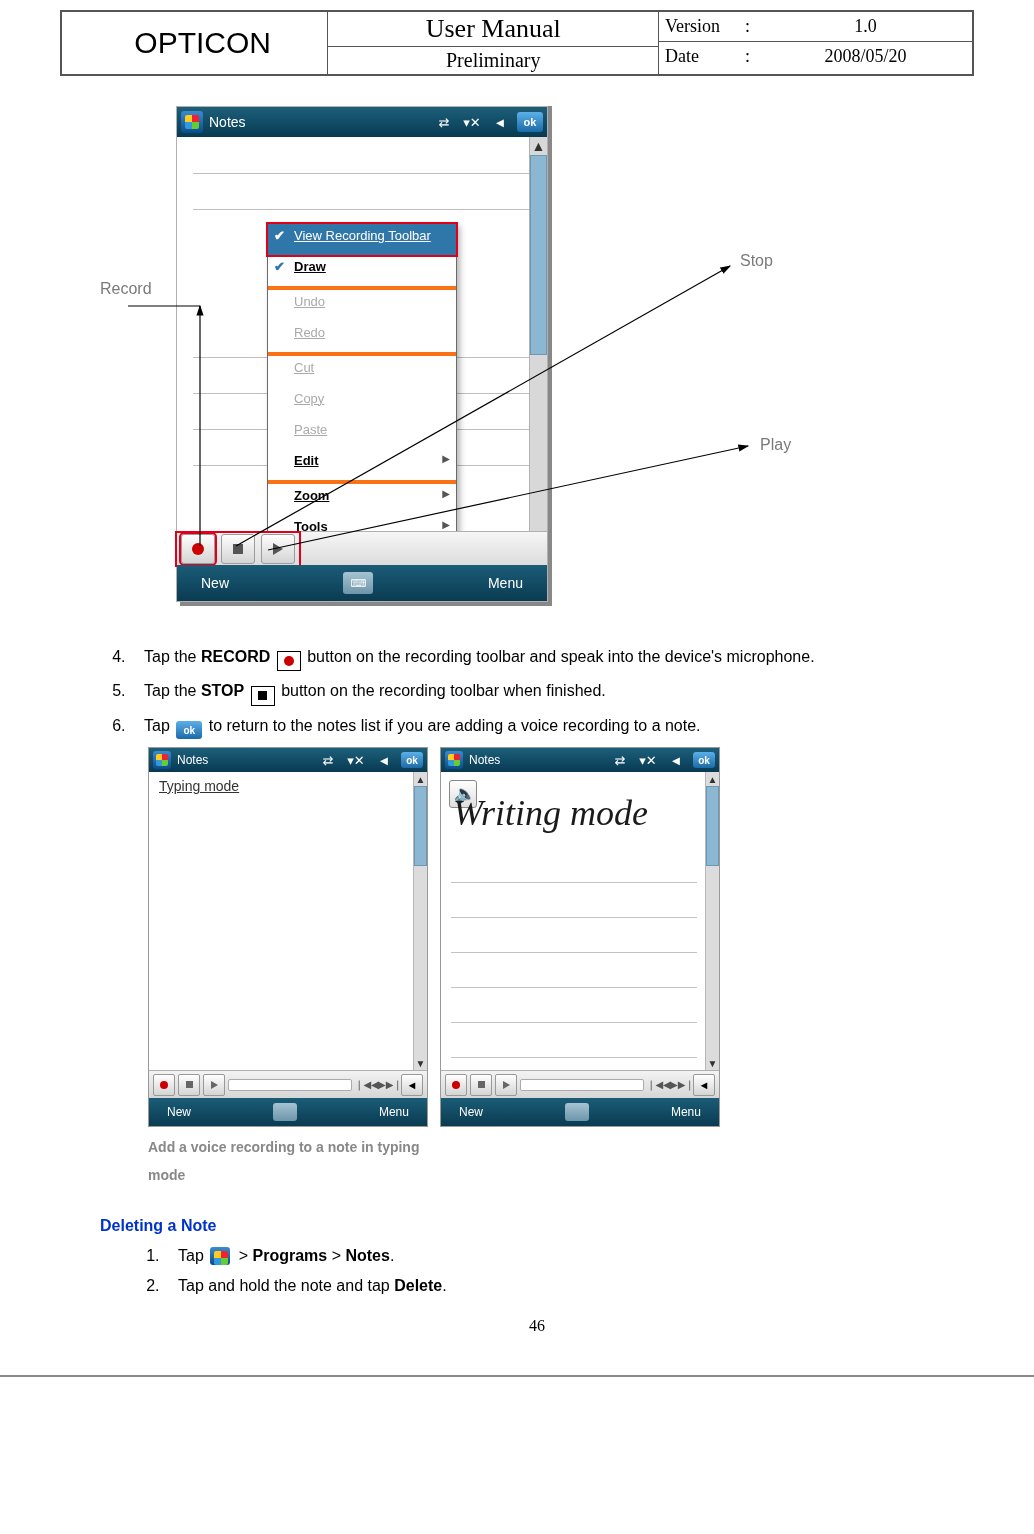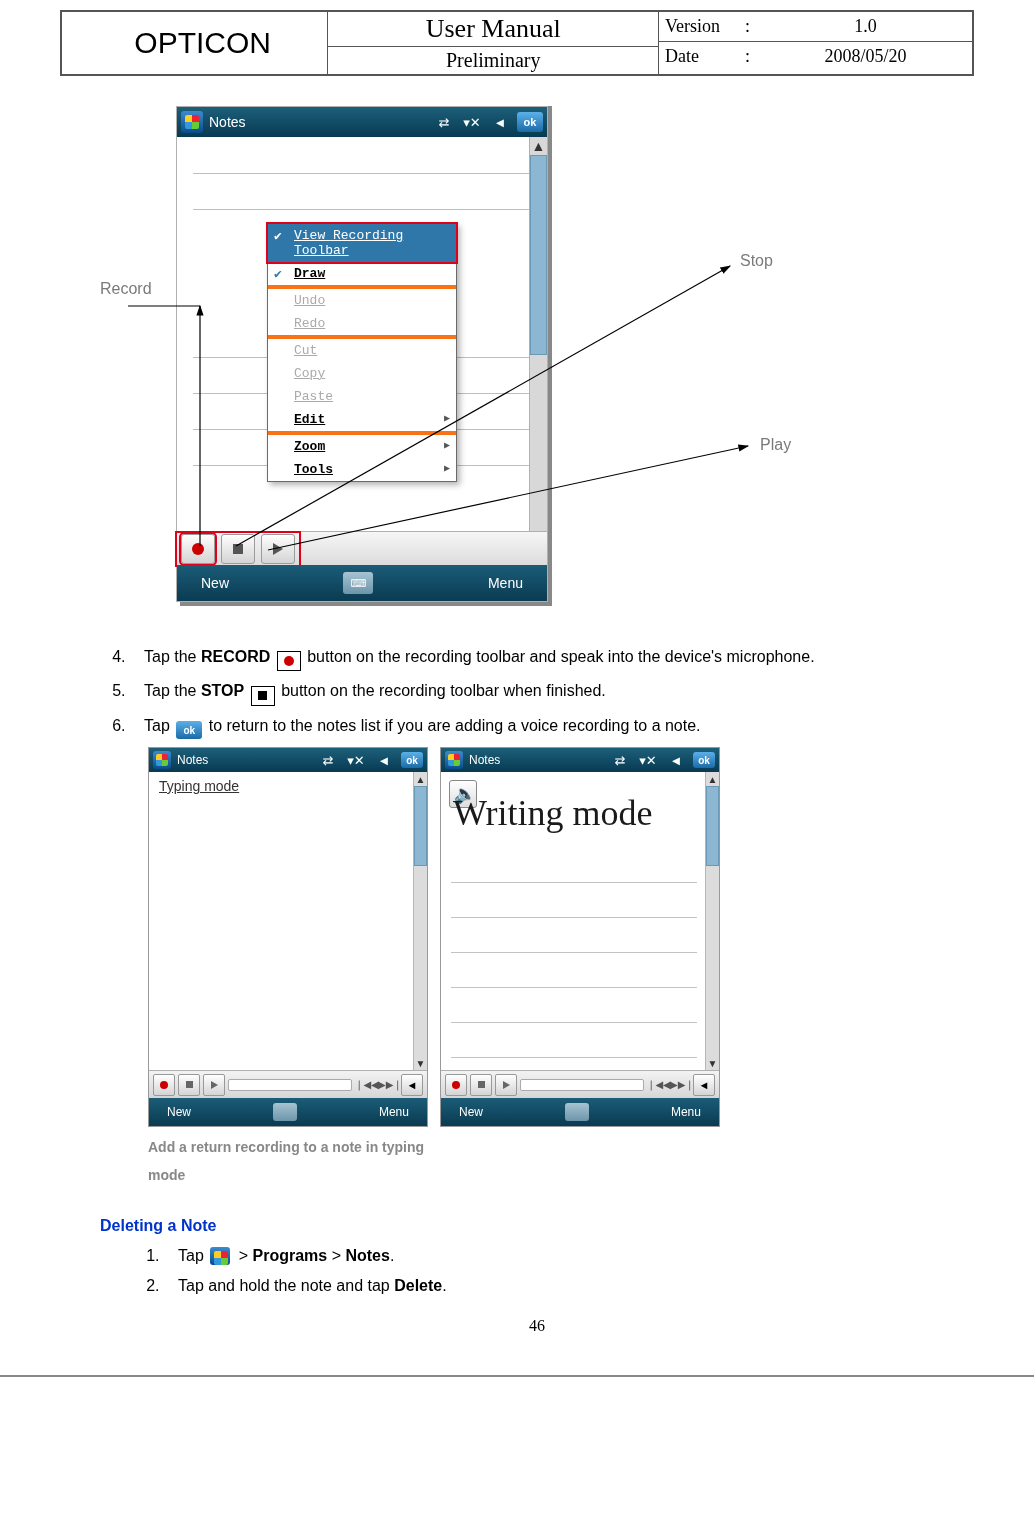--- a/index.html
+++ b/index.html
@@ -33,21 +33,21 @@
   .notearea .line { position: absolute; left: 16px; right: 16px; height: 1px; background: #bfbfbf; }
   .notearea .l1 { top: 36px; } .notearea .l2 { top: 72px; } .notearea .l3 { top: 220px; } .notearea .l4 { top: 256px; }
   .notearea .l5 { top: 292px; } .notearea .l6 { top: 328px; }
 
   .scrollbar-v { position: absolute; right: 0; top: 30px; bottom: 70px; width: 18px; background: #d8d8d8; border-left:1px solid #b0b0b0; }
   .scrollbar-v .arrow-up, .scrollbar-v .arrow-dn { height: 18px; display:flex; align-items:center; justify-content:center; color:#333; }
   .scrollbar-v .thumb { height: 200px; background: #8bb7d3; border:1px solid #6a98b5; }
 
   
   .menu { position:absolute; left: 90px; top: 86px; width: 190px; background:#fff; border:1px solid #6a6a6a; box-shadow: 3px 3px 6px rgba(0,0,0,.3); font-size: 13px; }
-  .menu .mi { padding: 4px 10px 4px 26px; position:relative;font-family:Liberation Mono, monospace; }
+  .menu .mi { padding: 4px 10px 12px 26px; position:relative; }
   .menu .mi.sep { border-top: 4px solid #f97316; }
   .menu .mi.hl { background: #2e77a8; color:#fff; }
   .menu .mi.disabled { color:#aaa; }
   .menu .mi.check::before { content:"✔"; position:absolute; left:6px; color:#2e77a8; font-weight:bold; }
   .menu .mi.arrow::after { content:"▶"; position:absolute; right:6px; font-size:10px; color:#555; }
   .menu .mi.hl.check::before { color:#fff; }
   .menu .redbox { outline: 2px solid #e1001a; }
   .menu .und { text-decoration: underline; text-decoration-thickness: 1px; }
 
   .rec-toolbar { position:absolute; left:0; right:0; bottom:36px; height:34px; background: linear-gradient(#f6f6f6,#dcdcdc); border-top:1px solid #b0b0b0; display:flex; align-items:center; }
@@ -79,21 +79,21 @@
   .pair { display:flex; gap:12px; margin: 4px 0 4px 48px; }
   .mini { width: 280px; }
   .mini-pda { width: 280px; height: 380px; border:1px solid #999; background:#fff; position:relative; display:flex; flex-direction:column;}
   .mini-pda .titlebar { height:24px; font-size:12px; }
   .mini-pda .winflag{width:18px;height:18px;}
   .mini-pda .winflag::before{left:3px;top:3px;width:12px;height:12px;}
   .mini-pda .ok-btn{width:22px;height:16px;font-size:10px;}
   .mini-pda .content { flex:1; position:relative; background:#fff; }
   .mini-pda .content .ruled { position:absolute; left:10px; right:22px; height:1px; background:#c3c3c3; }
   .mini-pda .typed { position:absolute; left:10px; top:6px; font-family:"Segoe UI",Tahoma,sans-serif; font-size:14px; text-decoration:underline; color:#333; }
-  .mini-pda .hand { position:absolute; left:12px; top:20px; font-size:36px; font-family:"Segoe Script","Brush Script MT",cursive; color:#1a1a1a; }
+  .mini-pda .hand { position:absolute; left:12px; top:20px; font-size:36px; font-style:italic; font-family:"Segoe Script","Brush Script MT",cursive; color:#1a1a1a; }
   .mini-pda .speaker { position:absolute; left:8px; top:8px; width:28px; height:28px; border:1px solid #888; background:linear-gradient(#fff,#dedede); border-radius:3px; }
   .mini-pda .speaker::before{content:"🔈"; position:absolute; left:4px; top:2px; font-size:18px;}
   .mini-pda .scroll-m { position:absolute; right:0; top:0; bottom:0; width:14px; background:#dcdcdc; border-left:1px solid #b6b6b6;}
   .mini-pda .scroll-m .ar{height:14px;display:flex;align-items:center;justify-content:center;font-size:10px;color:#333;}
   .mini-pda .scroll-m .th{height:80px;background:#8bb7d3;border:1px solid #6a98b5;}
 
   .mini-pda .rec-row { height:28px; background:linear-gradient(#f3f3f3,#d6d6d6); border-top:1px solid #b0b0b0; display:flex; align-items:center; padding:0 4px; gap:3px; font-size:11px;}
   .mini-pda .rec-row .mb{width:22px;height:22px;background:linear-gradient(#fff,#d4d4d4);border:1px solid #999;border-radius:2px;display:flex;align-items:center;justify-content:center;}
   .mini-pda .rec-row .mb.rc::before{content:"";width:8px;height:8px;border-radius:50%;background:#c00;}
   .mini-pda .rec-row .mb.sq::before{content:"";width:7px;height:7px;background:#666;}
@@ -260,21 +260,21 @@
             <span class="skip">❘◀◀</span>
             <span class="skip">▶▶❘</span>
             <span class="mb">◄</span>
           </div>
           <div class="bot">
             <span>New</span>
             <span class="kb"></span>
             <span>Menu</span>
           </div>
         </div>
-        <div class="mini-cap">Add a return recording to a note in typing mode</div>
+        <div class="mini-cap">Add a voice recording to a note in typing mode</div>
       </div>
 
       <div class="mini">
         <div class="mini-pda">
           <div class="titlebar">
             <span class="winflag"></span>
             <span>Notes</span>
             <span class="tb-spacer"></span>
             <span class="tb-ico">⇄</span>
             <span class="tb-ico">▾✕</span>

